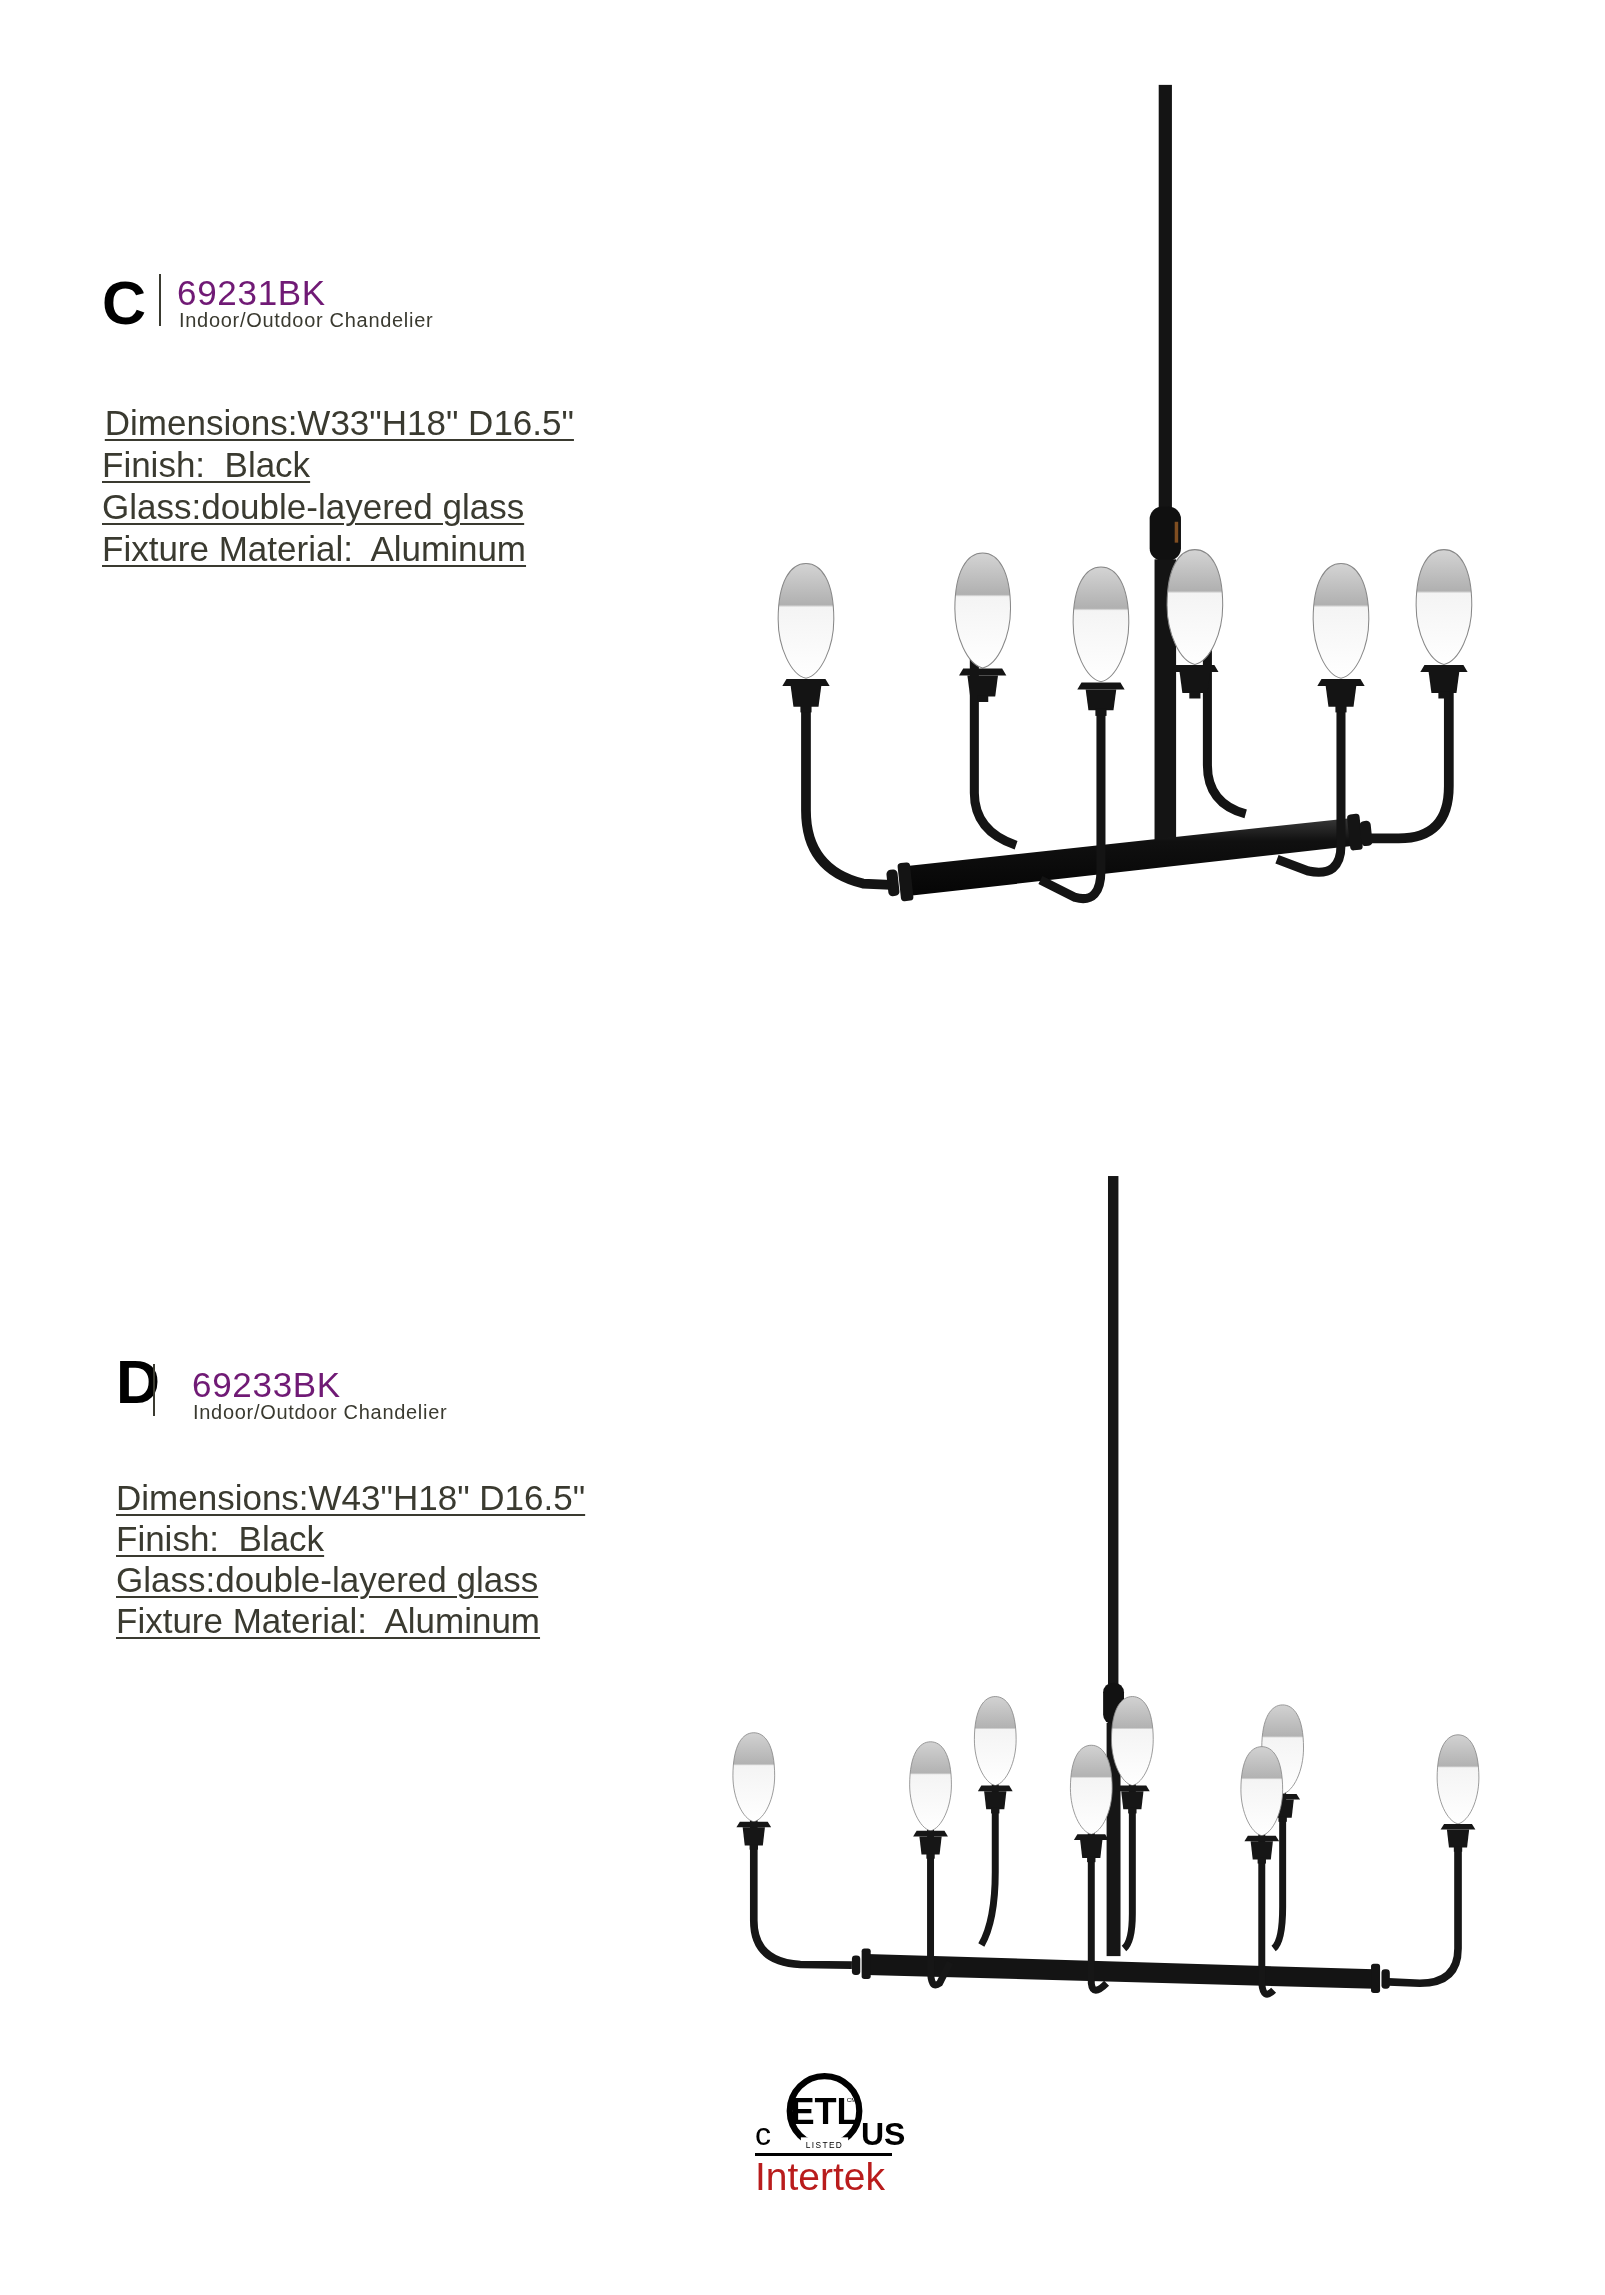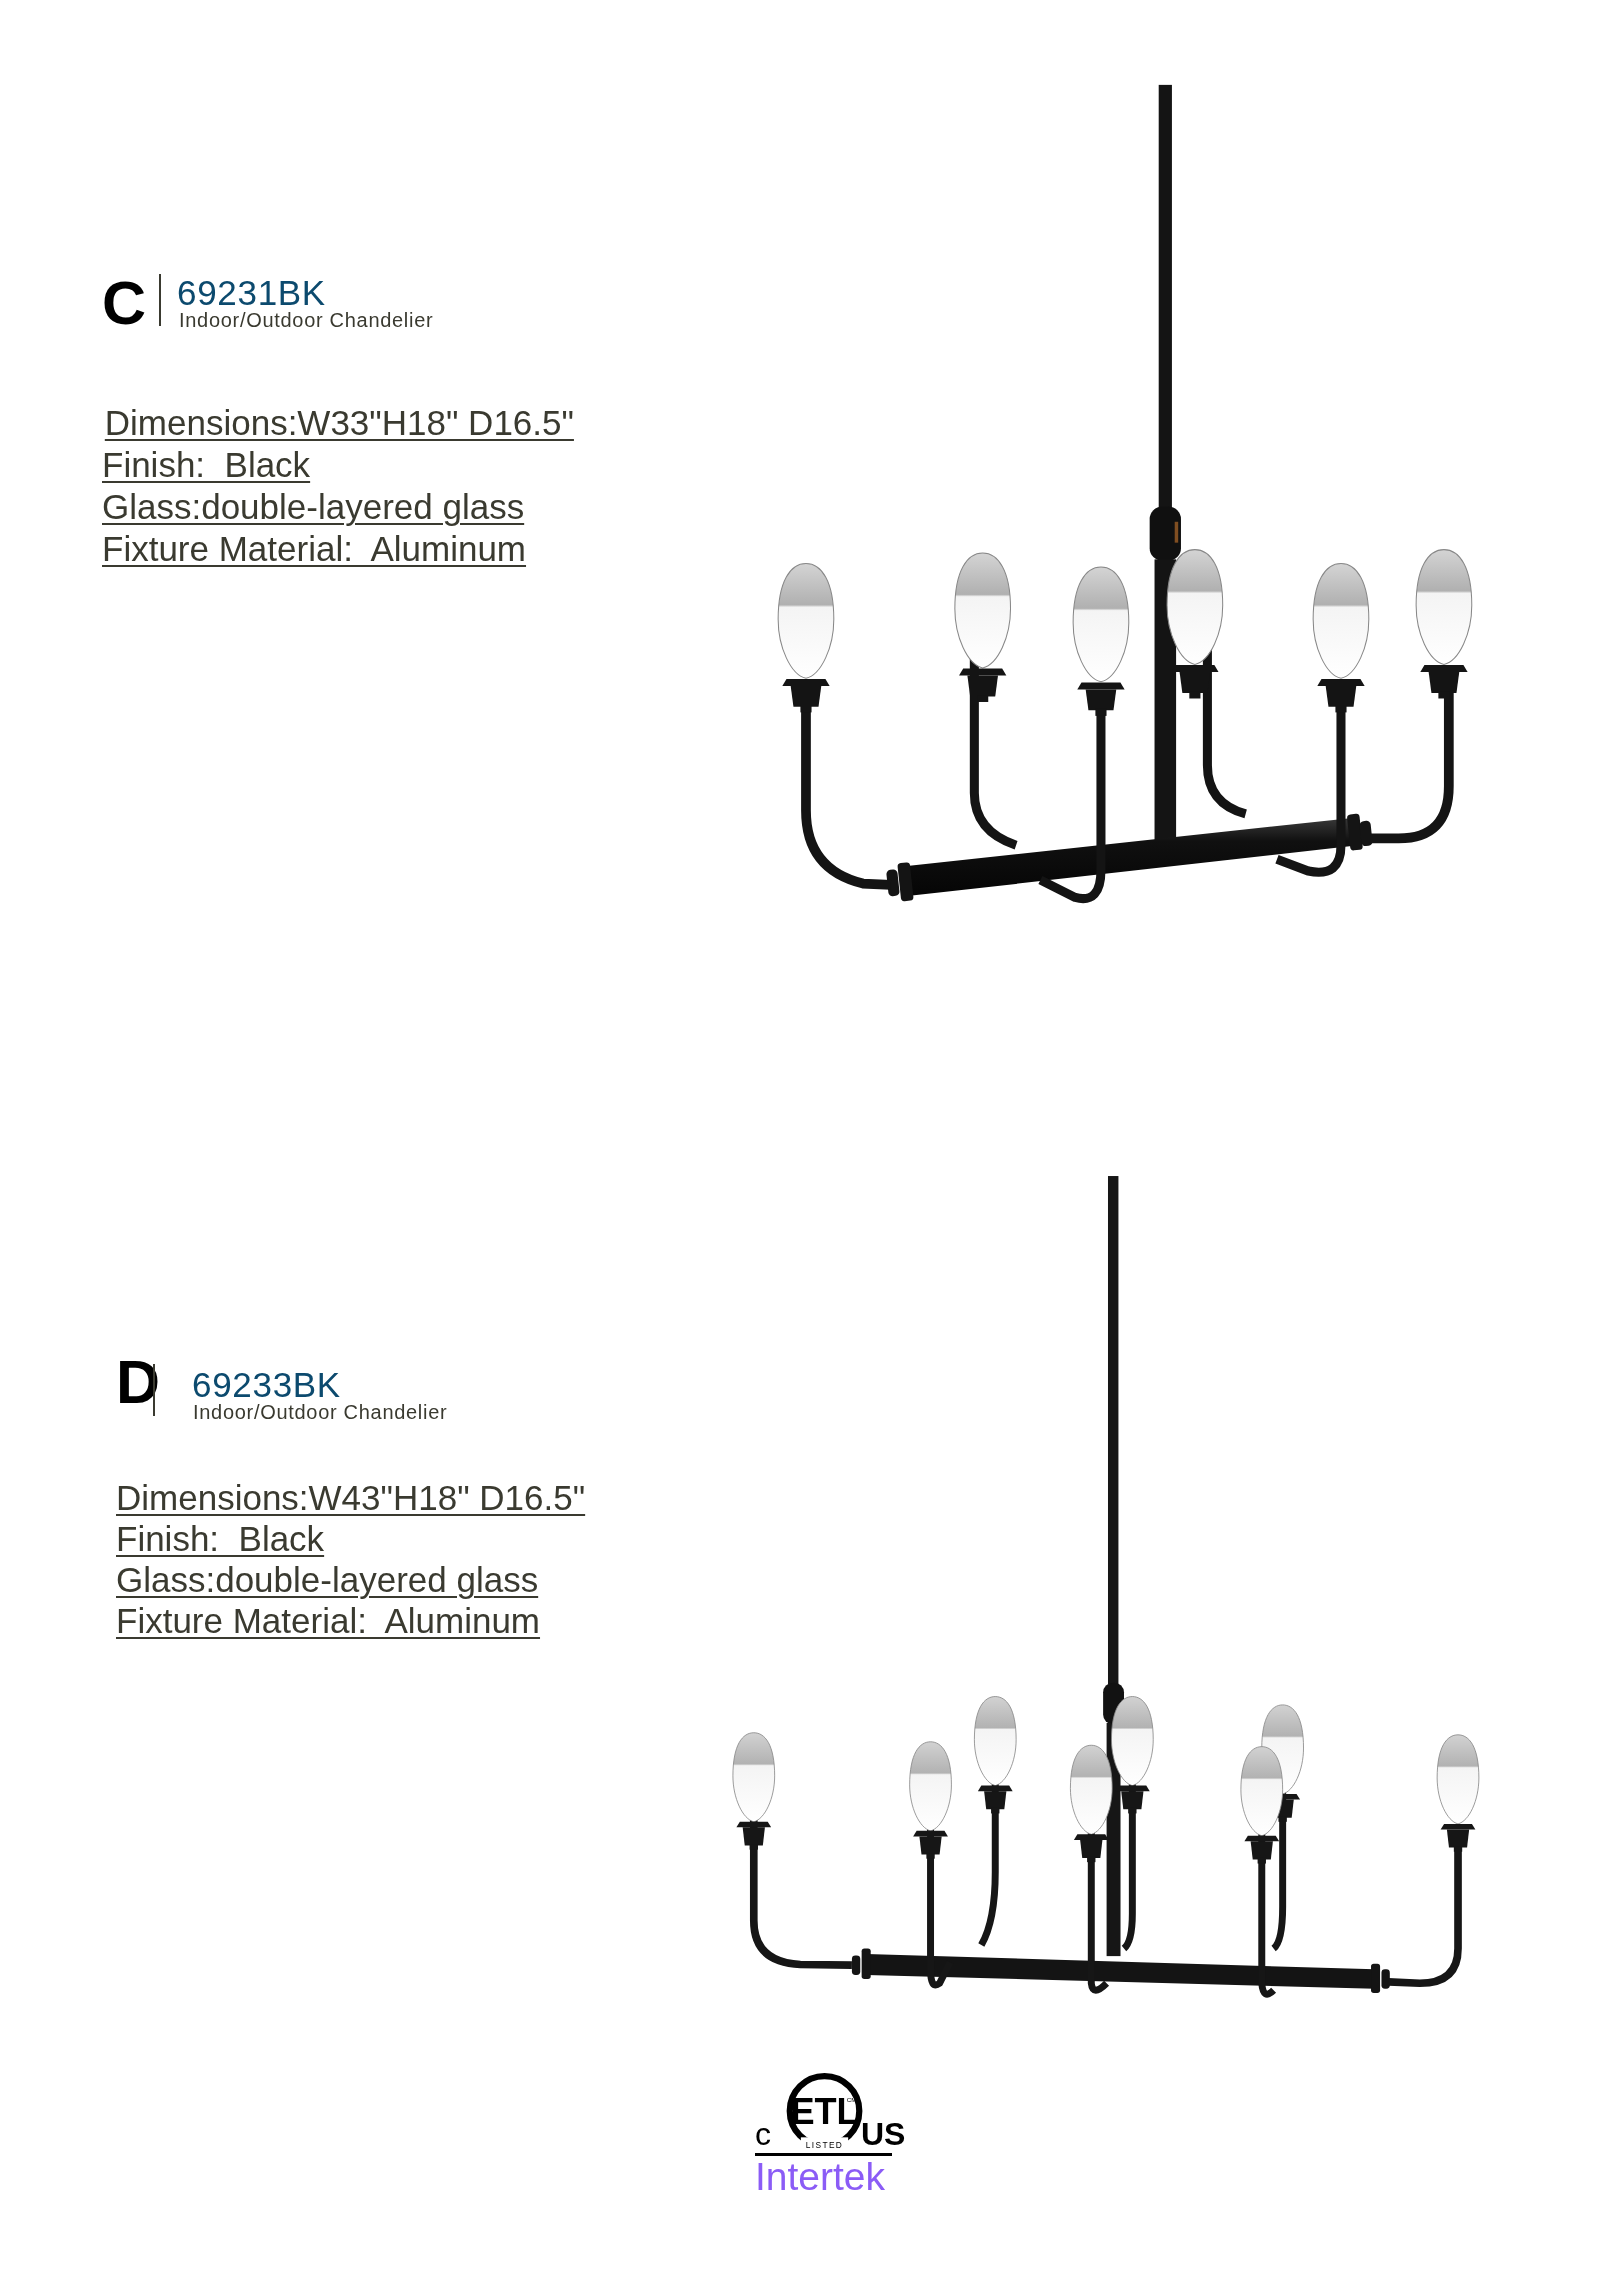--- a/index.html
+++ b/index.html
@@ -2,35 +2,35 @@
 <html style="font-size:11px"><head>
 <meta charset="utf-8">
 <style>
   html, body { margin: 0; padding: 0; background: #ffffff; }
   body { width: 1605px; height: 2295px; position: relative; overflow: hidden;
          font-family: "Liberation Sans", sans-serif; color: #3a3a30; }
 
   .section-letter { position: absolute; font-family: "Liberation Sans", sans-serif;
     font-weight: bold; font-size: 61px; line-height: 1; color: #000; }
   .divider { position: absolute; width: 2.1px; background: #3a3a30; }
-  .model { position: absolute; font-size: 35px; line-height: 1; color: #0c4a6e; letter-spacing: 0.7px; }
+  .model { position: absolute; font-size: 35px; line-height: 1; color: #701a75; letter-spacing: 0.7px; }
   .subtitle { position: absolute; font-size: 20px; line-height: 1; color: #3a3a30; letter-spacing: 0.7px; }
 
   .specs { position: absolute; }
   .spec-line { display: block; font-size: 35px; line-height: 42px; color: #3a3a30;
     white-space: pre; }
   .spec-line span { text-decoration: underline; text-decoration-thickness: 2.1px;
     text-underline-offset: 4.2px; }
 
   svg { position: absolute; overflow: visible; }
 
   .cert { position: absolute; left: 755px; top: 2071px; width: 146px; height: 132px; }
   .cert-c, .cert-us { position: absolute; font-size: 32px; line-height: 1; color: #000; }
   .cert-rule { position: absolute; left: 0; top: 82px; width: 137px; height: 2.8px; background:#000; }
-  .cert-brand { position: absolute; left: 0; top: 86px; font-size: 39px; line-height:1; color:#8b5cf6;text-align:center; }
+  .cert-brand { position: absolute; left: 0; top: 86px; font-size: 39px; line-height:1; color:#b91c1c;text-align:center; }
 </style>
 </head>
 <body>
 
 <div>
   <div class="section-letter" style="left:102px; top:273px;">C</div>
   <div class="divider" style="left:159px; top:274px; height:52px;"></div>
   <div class="model" style="left:177px; top:275px;">69231BK</div>
   <div class="subtitle" style="left:179px; top:310px;">Indoor/Outdoor Chandelier</div>
 

